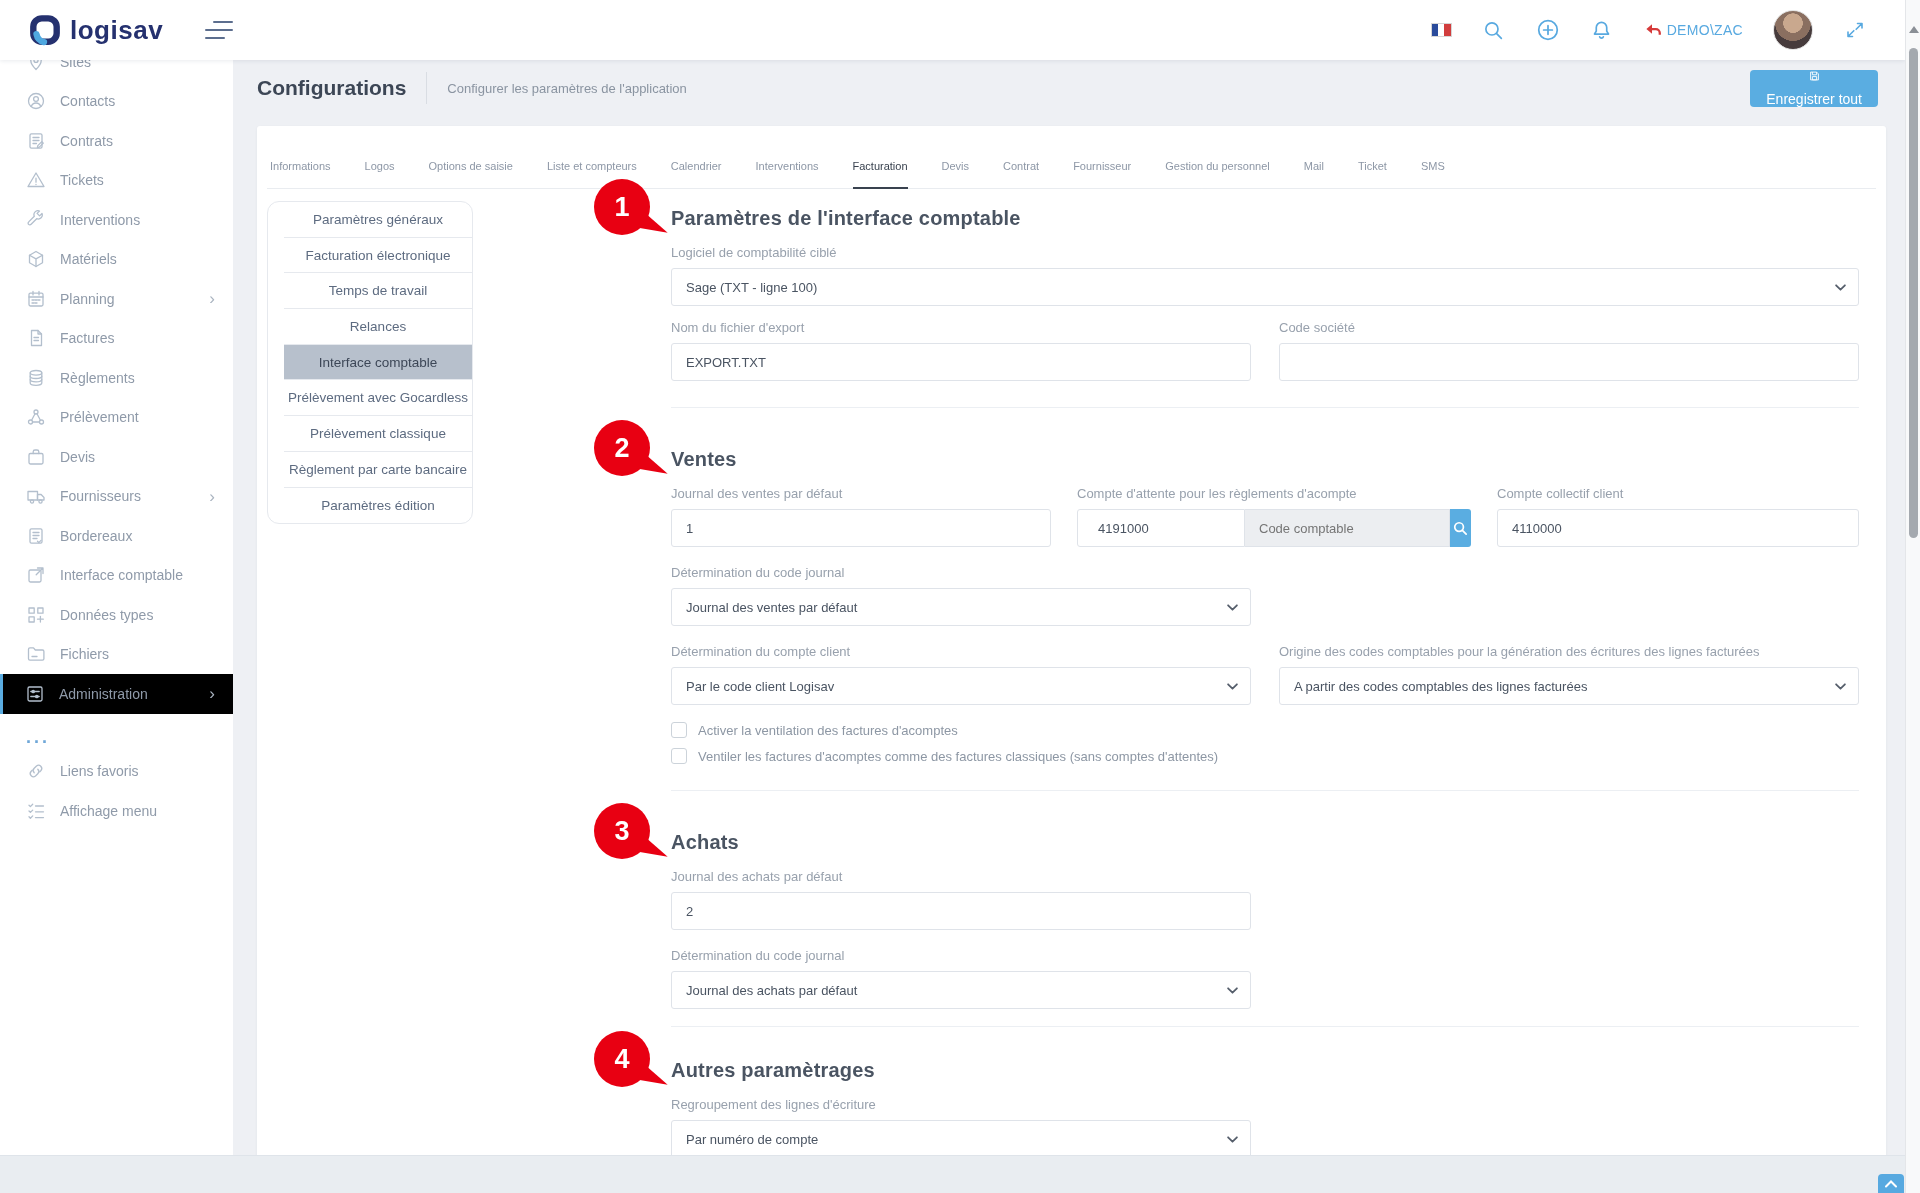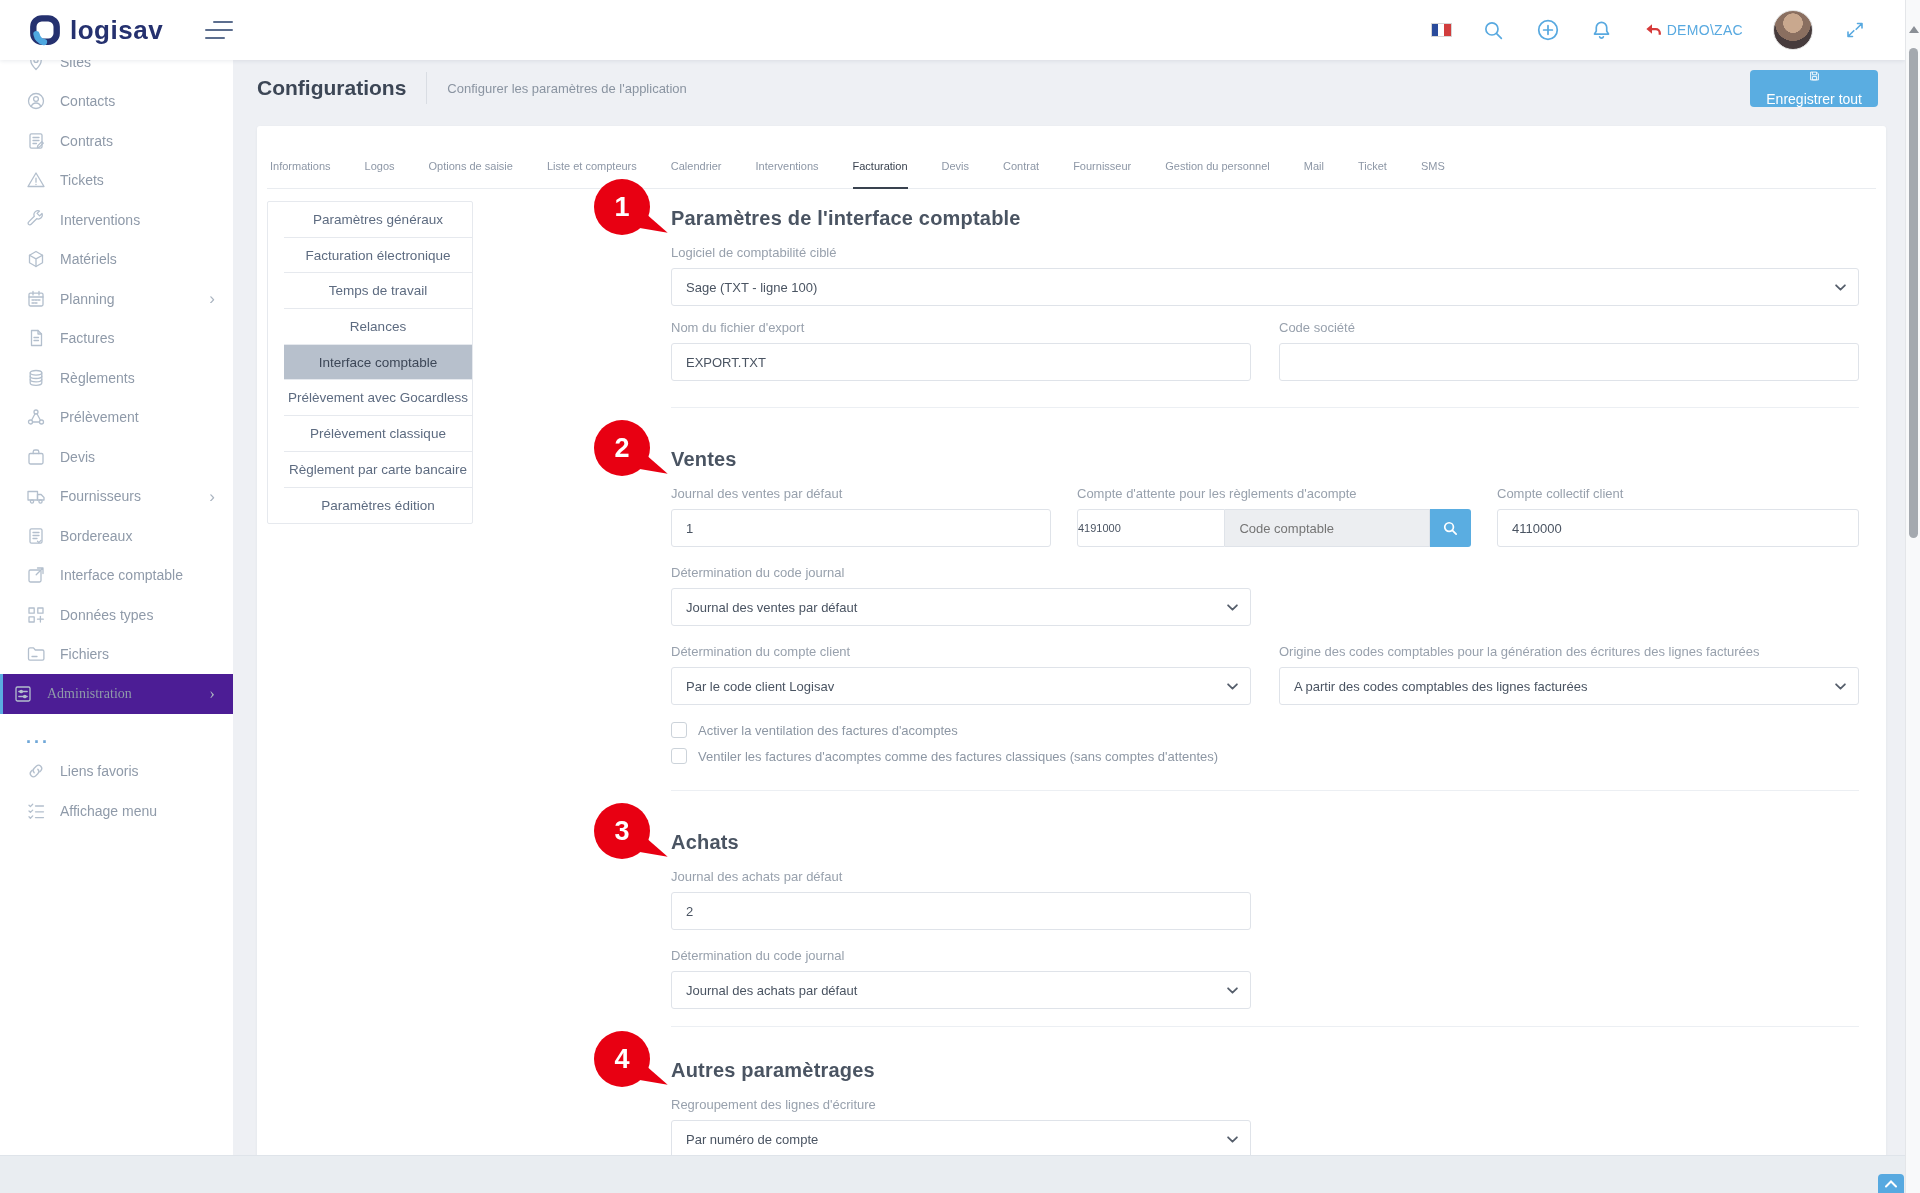--- a/index.html
+++ b/index.html
@@ -27,21 +27,21 @@
             border:1px solid #e3e3e3; cursor:pointer; }
 
   
   .sidebar { position:absolute; top:60px; left:0; width:233px; bottom:38px; background:#fff; overflow:hidden; z-index:10; }
   .side-list { margin-top:-18px; }
   .side-item { display:flex; align-items:center; height:39.5px; padding:0 18px 0 26px;
                color:#8f9aa9; font-size:14px; cursor:pointer; white-space:nowrap; }
   .side-item svg { width:20px; height:20px; margin-right:14px; stroke:#b3bfcd; fill:none;
                    stroke-width:1.3; stroke-linecap:round; stroke-linejoin:round; flex:none; }
   .side-item .chev { margin-left:auto; color:#aab4c0; font-size:17px; line-height:1; }
-  .side-item.active { background:#4c1d95; border-left:3px solid #5aace1; padding-left:10px;font-family:Liberation Serif, serif; }
+  .side-item.active { background:#000000; border-left:3px solid #5aace1; padding-left:22px; }
   .side-dots { color:#6fa7d8; font-size:18px; letter-spacing:3px; padding:18px 0 10px 26px; font-weight:bold; line-height:10px; }
 
   
   .page-head { position:absolute; left:233px; top:60px; width:1672px; height:56px;
                display:flex; align-items:center; padding-left:24px; }
   .page-title { font-size:21px; font-weight:bold; color:#3c4655; }
   .ph-div { width:1px; height:32px; background:#d9dde3; margin:0 20px; }
   .page-sub { font-size:13px; color:#8a94a1; }
   .save-btn { margin-left:auto; margin-right:27px; height:37px; background:#5aade1; color:#fff;
               border:none; border-radius:4px; font-size:14px; padding:0 16px; display:flex;
@@ -49,21 +49,21 @@
   .save-btn svg { stroke:#fff; fill:none; stroke-width:1.5; stroke-linejoin:round; }
 
   
   .card { position:absolute; left:257px; top:126px; width:1629px; min-height:1023px; background:#fff;
           border-radius:3px; box-shadow:0 1px 3px rgba(40,60,90,.06); padding:0 10px; }
   .tabbar { display:flex; gap:34px; padding:34px 3px 0; border-bottom:1px solid #e9ecf0; }
   .tab { font-size:11px; color:#8d97a6; padding-bottom:15px; cursor:pointer; white-space:nowrap; }
   .tab.active { color:#39424f; border-bottom:2px solid #39424f; margin-bottom:-1px; }
 
   .card-body { display:flex; padding-top:12px; }
-  .submenu { width:206px; border:1px solid #e6e9ee; border-radius:2px; flex:none; align-self:flex-start;padding-left:16px; }
+  .submenu { width:206px; border:1px solid #e6e9ee; border-radius:12px; flex:none; align-self:flex-start;padding-left:16px; }
   .sub-item { height:35.7px; display:flex; align-items:center; justify-content:center; font-size:13.5px;
               color:#5d6b80; border-bottom:1px solid #e6e9ee; cursor:pointer; white-space:nowrap; }
   .sub-item:last-child { border-bottom:none; }
   .sub-item.active { background:#b7c0cc; color:#3d4757; }
 
   
   .form { margin-left:198px; width:1188px; position:relative; padding-bottom:30px; }
   .sec-head { position:relative; height:26px; display:flex; align-items:center; }
   .sec-head h2 { font-size:20px; font-weight:bold; color:#4a5462; letter-spacing:.2px; }
   .balloon { position:absolute; left:-77px; top:-26px; width:56px; height:56px; background:#e80012;
@@ -78,21 +78,21 @@
   input.control::placeholder { color:#9aa3ad; }
   .select-box { position:relative; height:38px; border:1px solid #dfe3e9; border-radius:3px;
                 background:#fff; display:flex; align-items:center; padding:0 30px 0 14px;
                 font-size:13px; color:#4a5462; cursor:pointer; }
   .select-box svg { position:absolute; right:12px; stroke:#555e6b; fill:none; stroke-width:1.6;
                 stroke-linecap:round; stroke-linejoin:round; }
   .grid2 { display:grid; grid-template-columns:1fr 1fr; column-gap:28px; }
   .grid3 { display:grid; grid-template-columns:380px 394px 1fr; column-gap:26px; }
   .input-group { display:flex; height:38px; }
   .input-group input.g1 { width:168px; border:1px solid #dfe3e9; border-radius:3px 0 0 3px;
-                padding:0 0; font-size:11px; color:#4a5462; font-family:inherit; }
+                padding:0 20px; font-size:13px; color:#4a5462; font-family:inherit; }
   .input-group input.g2 { flex:1; border:1px solid #dfe3e9; border-left:none; background:#eceef1;
                 padding:0 14px; font-size:13px; font-family:inherit; }
   .input-group .search-btn { width:46px; background:#5aade1; border:none; border-radius:0 3px 3px 0;
                 display:flex; align-items:center; justify-content:center; cursor:pointer; }
   .input-group .search-btn svg { stroke:#fff; fill:none; stroke-width:1.8; stroke-linecap:round; }
   .check-row { display:flex; align-items:center; gap:11px; margin-top:10px; font-size:13px; color:#8d97a4; }
   .check-row.first { margin-top:17px; }
   .checkbox { appearance:none; -webkit-appearance:none; width:16px; height:16px; border:1px solid #ccd3da;
               border-radius:3px; background:#fff; cursor:pointer; flex:none; }
   hr.sep { border:none; border-top:1px solid #eceff3; margin-top:26px; }

